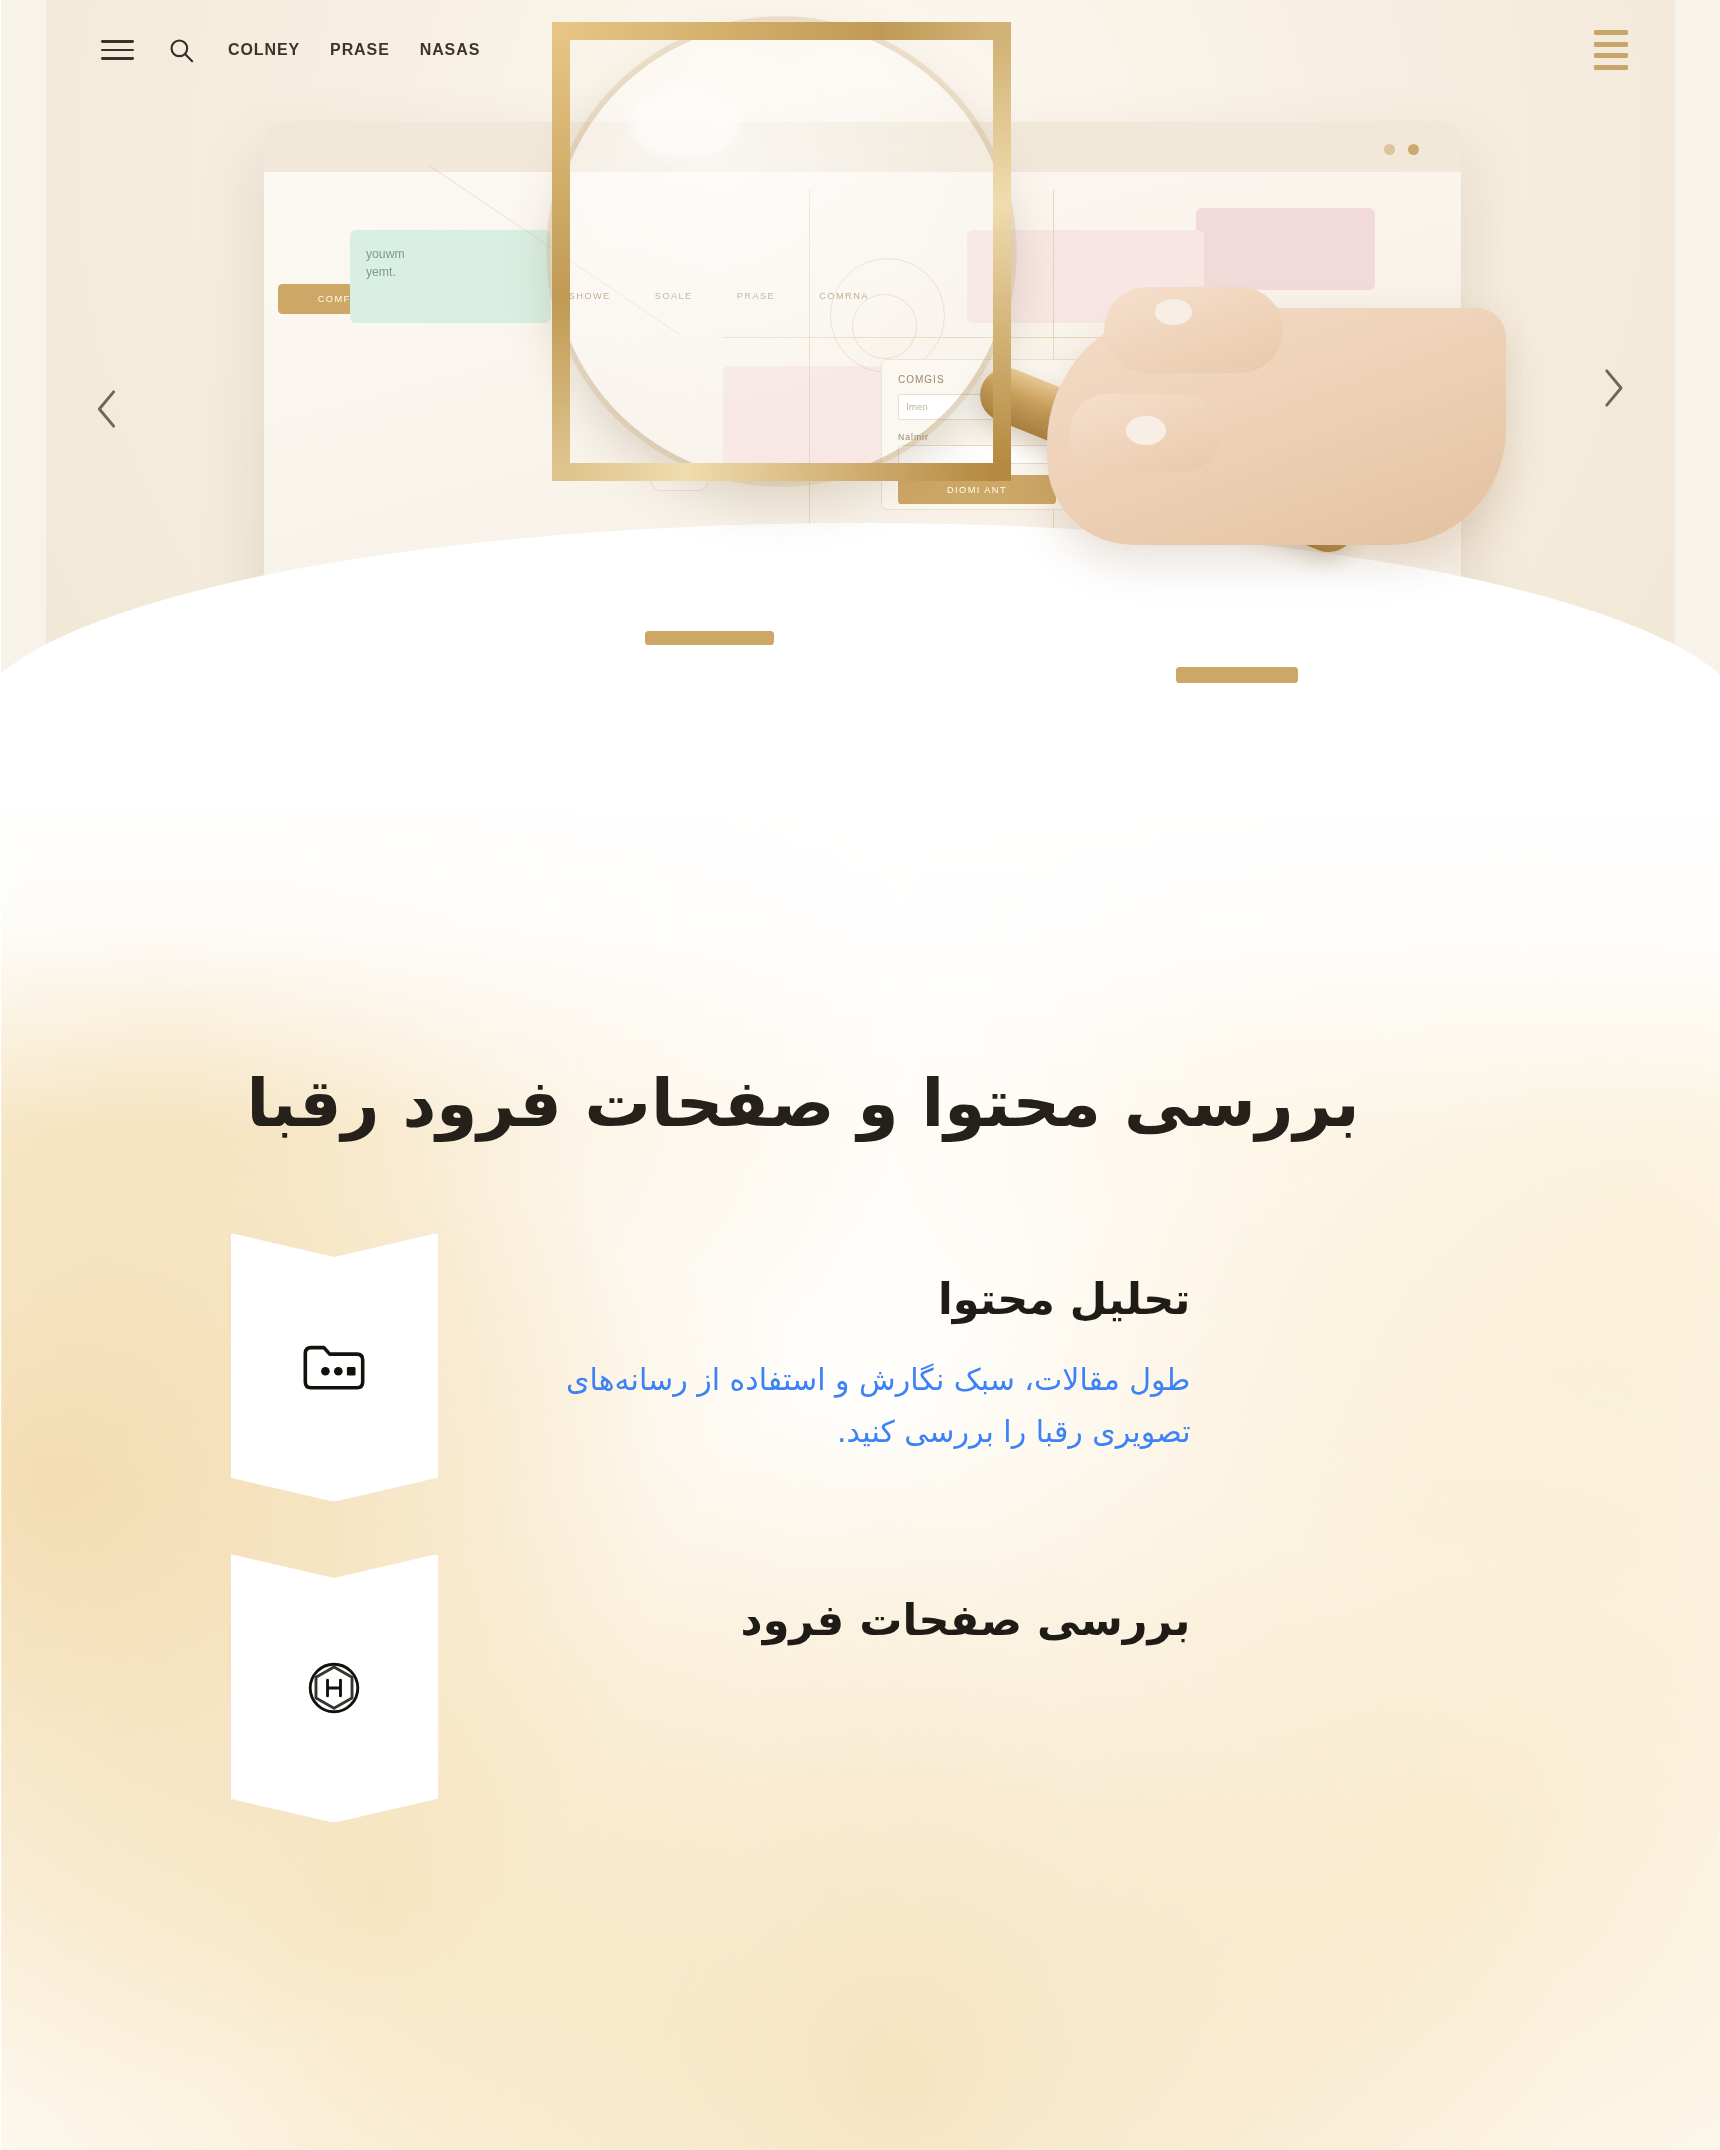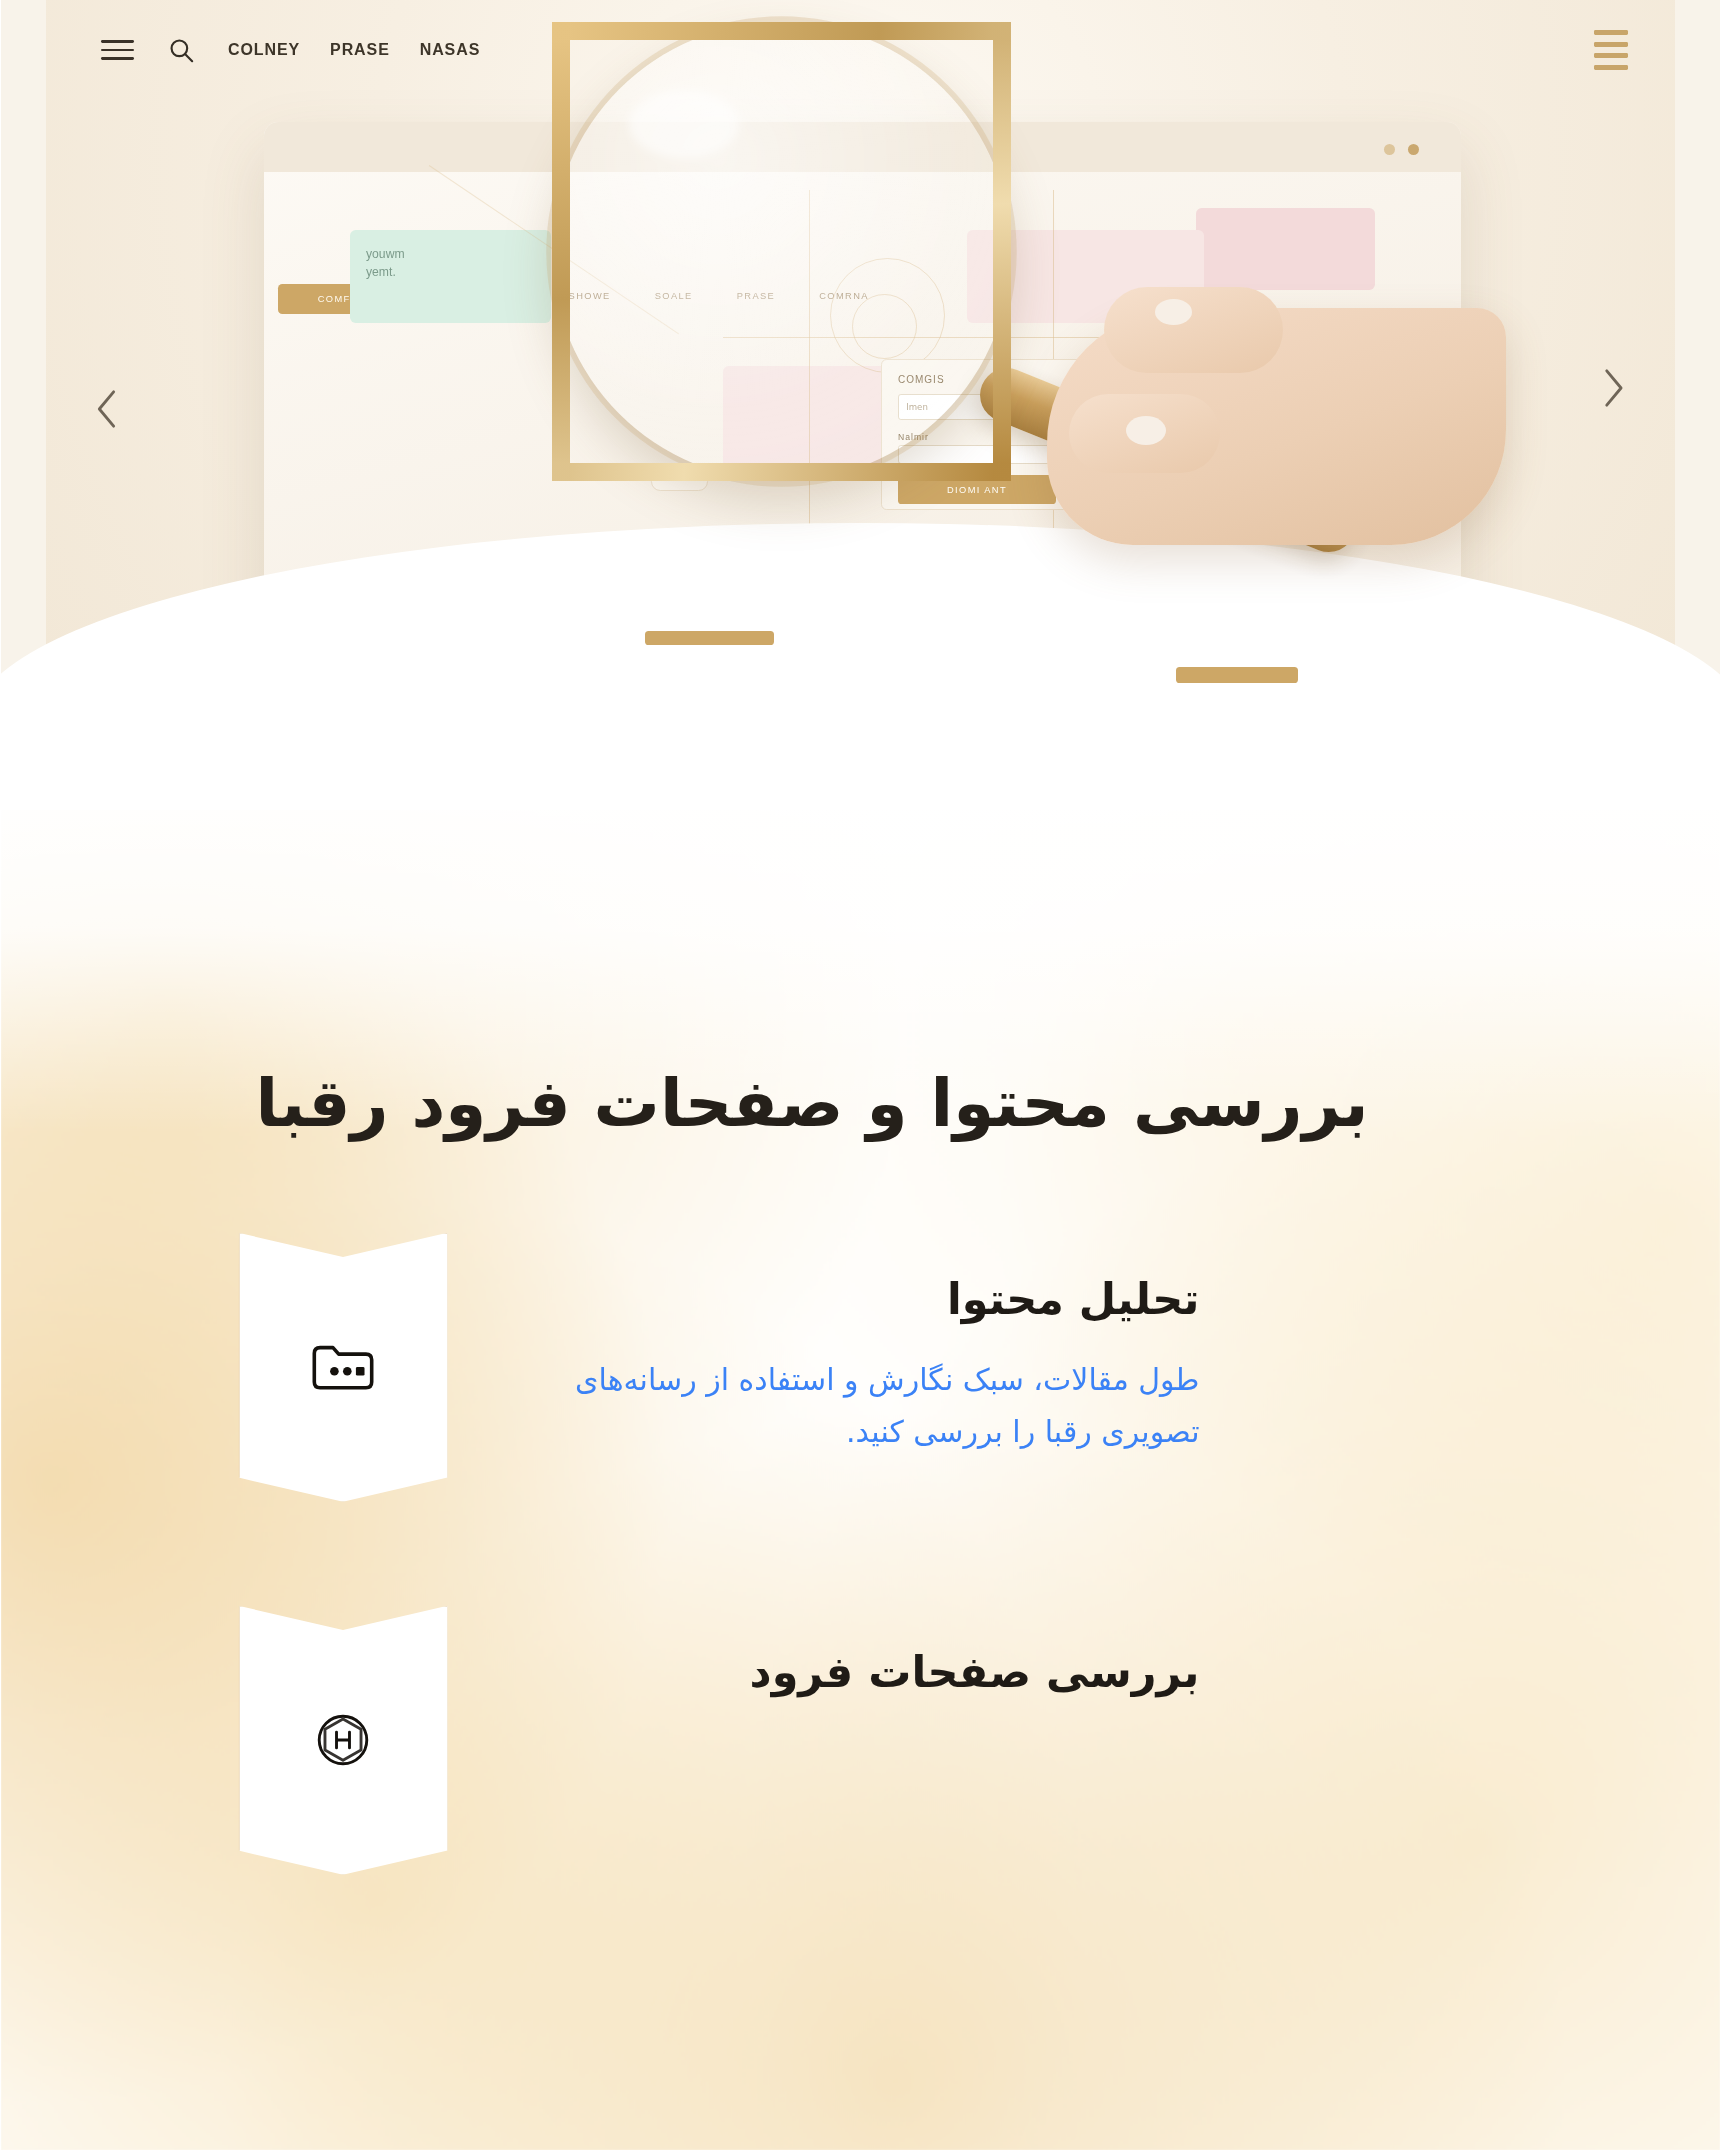--- a/index.html
+++ b/index.html
@@ -326,21 +326,21 @@
   .white-veil {
     position: absolute;
     left: 0; top: 760px;
     width: 1721px; height: 373px;
     background: linear-gradient(180deg, #ffffff 0%, rgba(255,255,255,.85) 45%, rgba(255,255,255,0) 100%);
   }
 
   
   .content {
     position: absolute;
-    left: 9px; top: 1061px;
+    left: 0; top: 1061px;
     width: 1606px;
     z-index: 12;
     direction: rtl;
   }
 
   .section-title {
     text-align: center;
     font-size: 66px;
     font-weight: 700;
     color: #25201a;
@@ -348,21 +348,21 @@
     line-height: 1.3;
     margin-bottom: 86px;
     font-family: "DejaVu Sans", sans-serif;
   }
 
   .features {
     width: 1147px;
     margin: 0 auto;
     display: flex;
     flex-direction: column;
-    gap: 104px;
+    gap: 52px;
     padding-right: 186px;
   }
 
   .feature {
     display: flex;
     align-items: flex-start;
     gap: 42px;
     justify-content: flex-end;
   }
 

